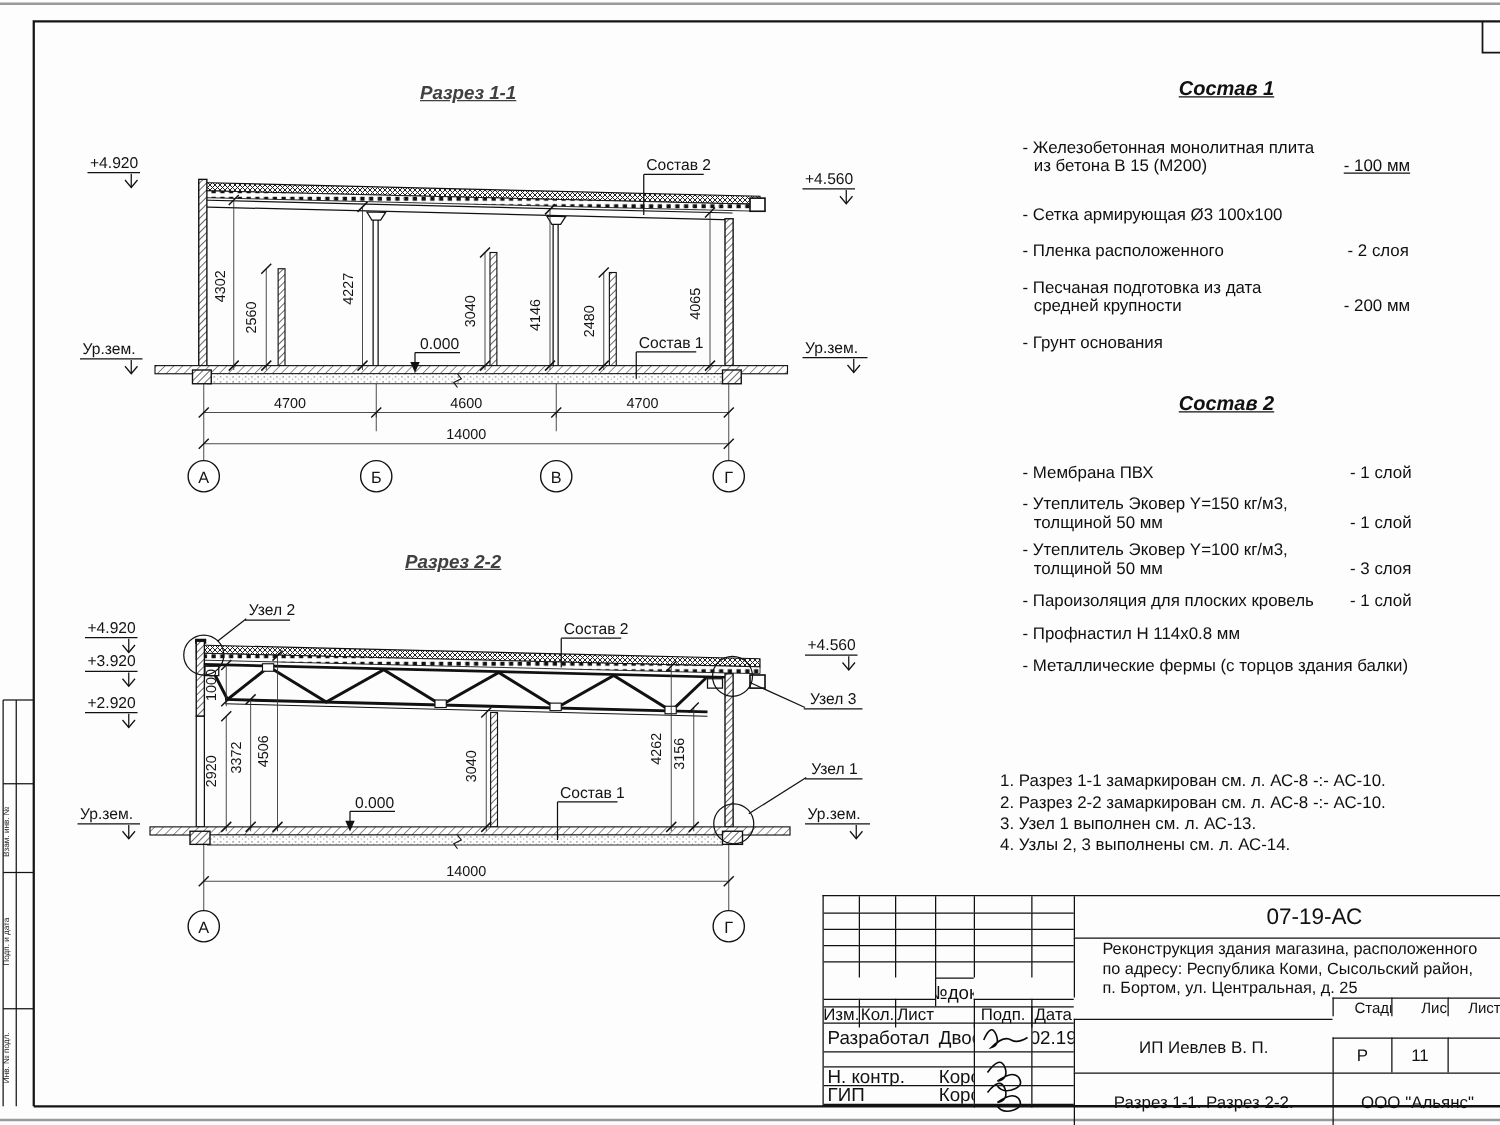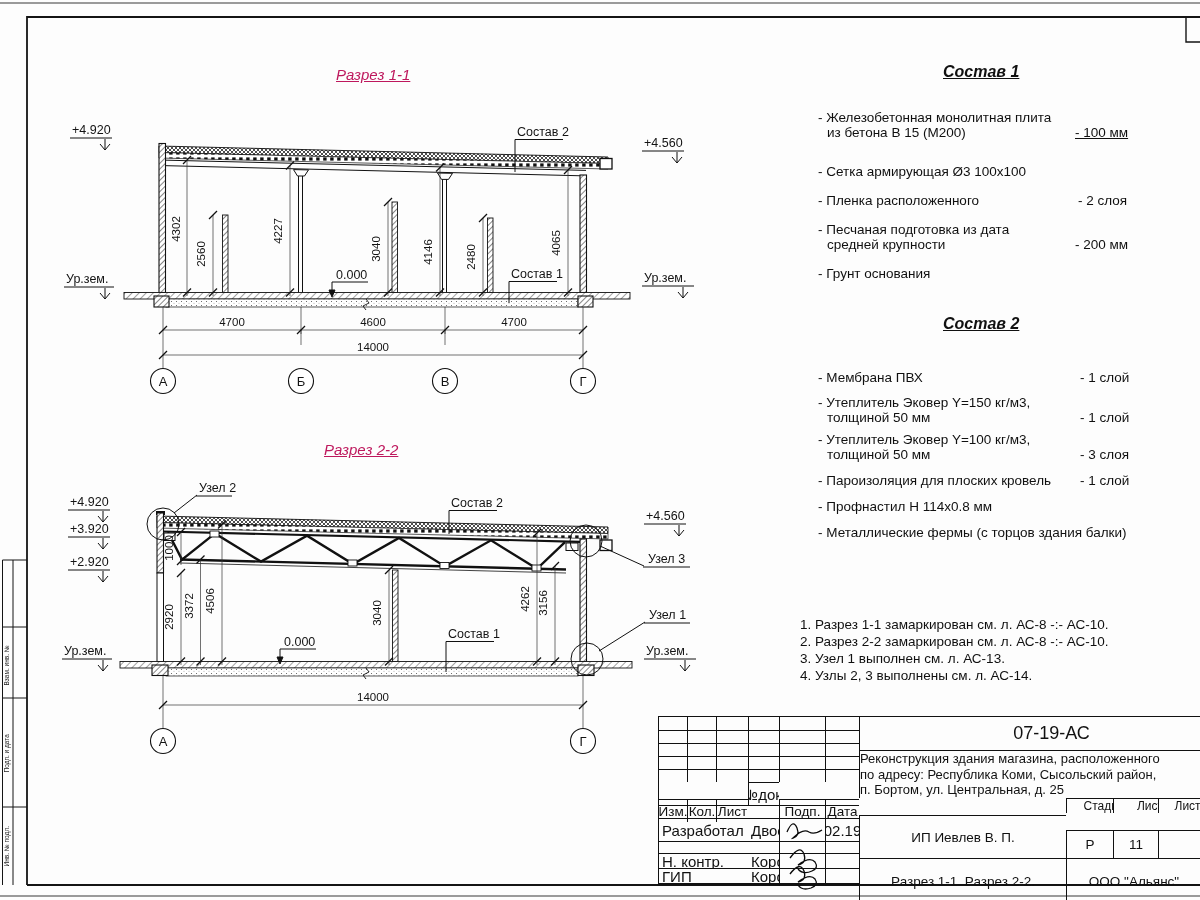--- a/index.html
+++ b/index.html
@@ -1,19 +1,19 @@
 <!DOCTYPE html>
 <html><head>
 <meta charset="utf-8">
 <style>
   html,body{margin:0;padding:0;background:#fff;}
   #page{position:relative;width:1200px;height:900px;background:#fdfdfd;overflow:hidden;
         font-family:"Liberation Sans","DejaVu Sans",sans-serif;color:#111;}
   .abs{position:absolute;}
-  .sec-title{font-size:15px;font-weight:normal;font-style:italic;text-decoration:underline;color:#be185d;white-space:nowrap;}
+  .sec-title{font-size:15px;font-weight:bold;font-style:italic;text-decoration:underline;color:#404040;white-space:nowrap;}
   .list-title{font-size:16px;font-weight:bold;font-style:italic;text-decoration:underline;}
   .li{font-size:13.5px;line-height:15px;white-space:nowrap;color:#101010;}
   .li .l2{display:block;padding-left:9px;}
   .val{position:absolute;font-size:13.5px;white-space:nowrap;color:#101010;}
   .notes{font-size:13.5px;line-height:17px;white-space:nowrap;color:#101010;}
   
   .tb{position:absolute;border:1.7px solid #111;border-right:none;box-sizing:border-box;}
   .cell{position:absolute;box-sizing:border-box;border-left:1.3px solid #111;border-top:1.3px solid #111;
         display:flex;align-items:center;justify-content:center;overflow:hidden;}
   .cell.nb-l{border-left:none}.cell.nb-t{border-top:none}
@@ -455,21 +455,21 @@
   <div class="cell nb-l left small" style="left:0;top:151px;width:89px;height:15px;">ГИП</div>
   <div class="cell left small" style="left:89px;top:151px;width:31px;height:15px;border-left:none;">Коротаев</div>
   <div class="cell" style="left:120px;top:151px;width:46px;height:15px;"></div>
   <div class="cell" style="left:166px;top:151px;width:34px;height:15px;"></div>
   <div class="cell nb-l" style="left:0;top:166px;width:89px;height:3px;border-bottom:none;"></div>
   <div class="cell" style="left:89px;top:166px;width:31px;height:3px;border-left:none;"></div>
   <div class="cell" style="left:120px;top:166px;width:46px;height:3px;"></div>
   <div class="cell" style="left:166px;top:166px;width:34px;height:3px;"></div>
 
   <div class="cell nb-t" style="left:200px;top:0;width:384px;height:33px;font-size:18px;">07-19-АС</div>
-  <div class="cell" style="left:200px;top:33px;width:342px;height:48px;flex-direction:column;align-items:flex-start;justify-content:center;padding-left:0;font-size:13px;line-height:15.5px;">
+  <div class="cell" style="left:200px;top:33px;width:342px;height:48px;flex-direction:column;align-items:flex-start;justify-content:center;padding-left:22px;font-size:13px;line-height:15.5px;">
     <span>Реконструкция здания магазина, расположенного</span>
     <span>по адресу: Республика Коми, Сысольский район,</span>
     <span>п. Бортом, ул. Центральная, д. 25</span>
   </div>
   <div class="cell big" style="left:200px;top:81px;width:207px;height:43px;">ИП Иевлев В. П.</div>
   <div class="cell med" style="left:407px;top:81px;width:47px;height:15px;">Стадия</div>
   <div class="cell med" style="left:454px;top:81px;width:45px;height:15px;">Лист</div>
   <div class="cell med" style="left:499px;top:81px;width:43px;height:15px;">Листов</div>
   <div class="cell big" style="left:407px;top:96px;width:47px;height:28px;">Р</div>
   <div class="cell big" style="left:454px;top:96px;width:45px;height:28px;">11</div>

